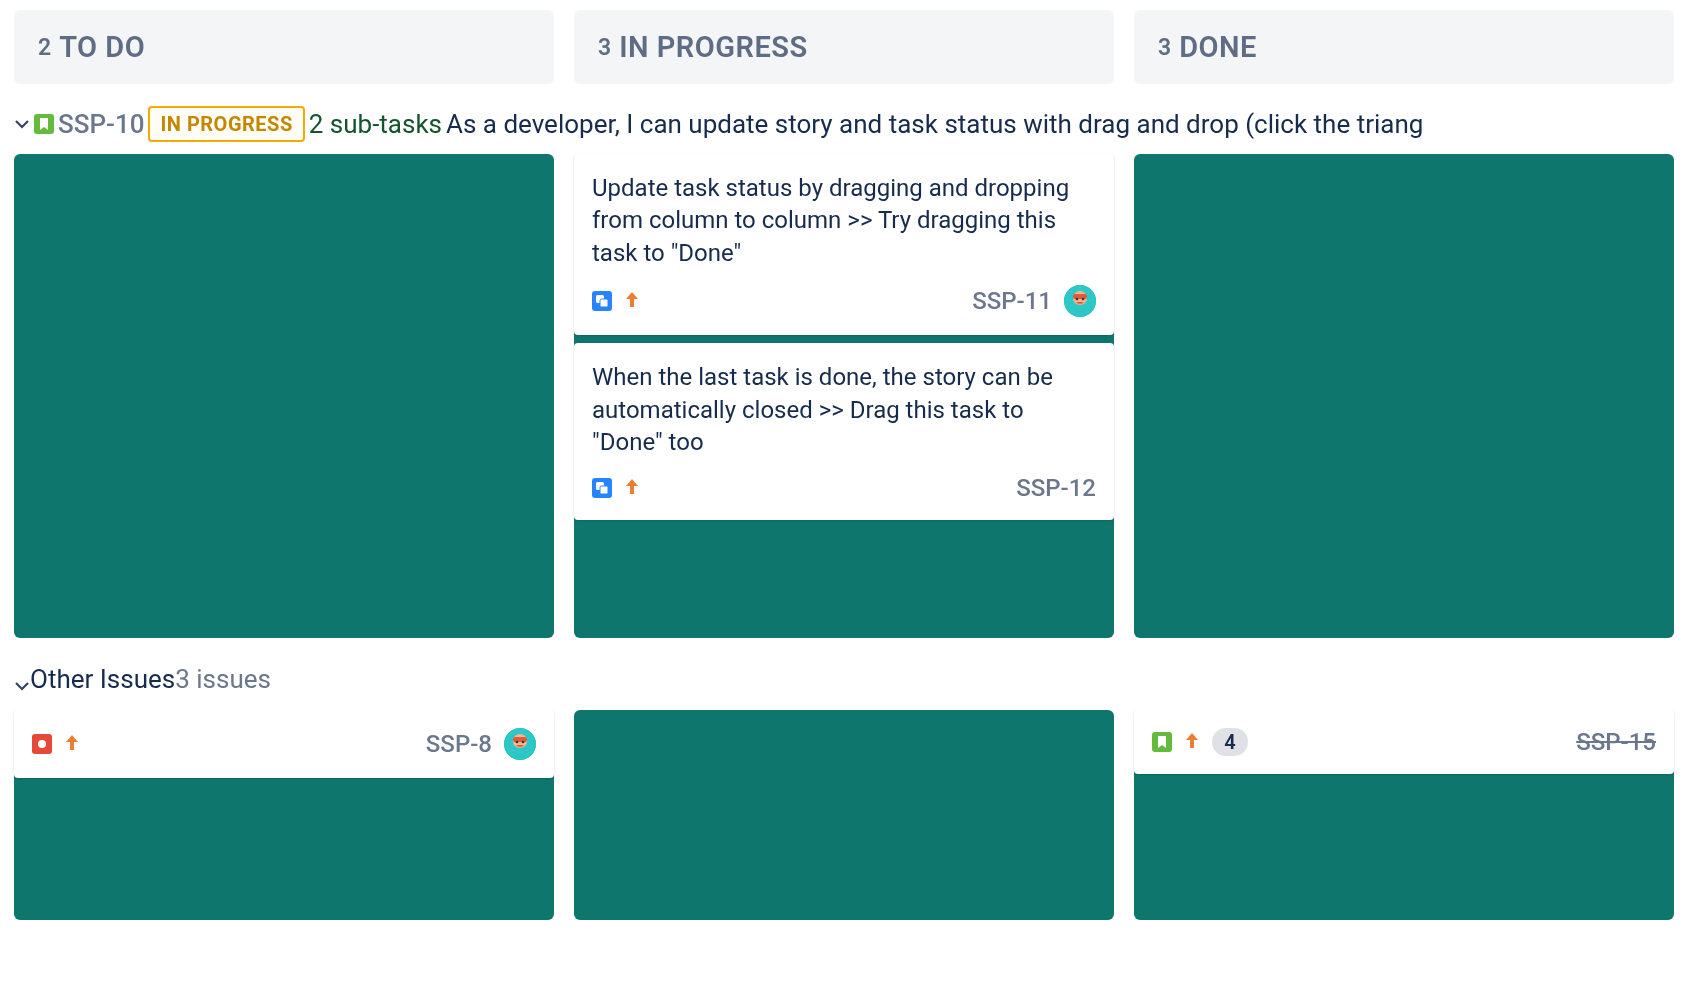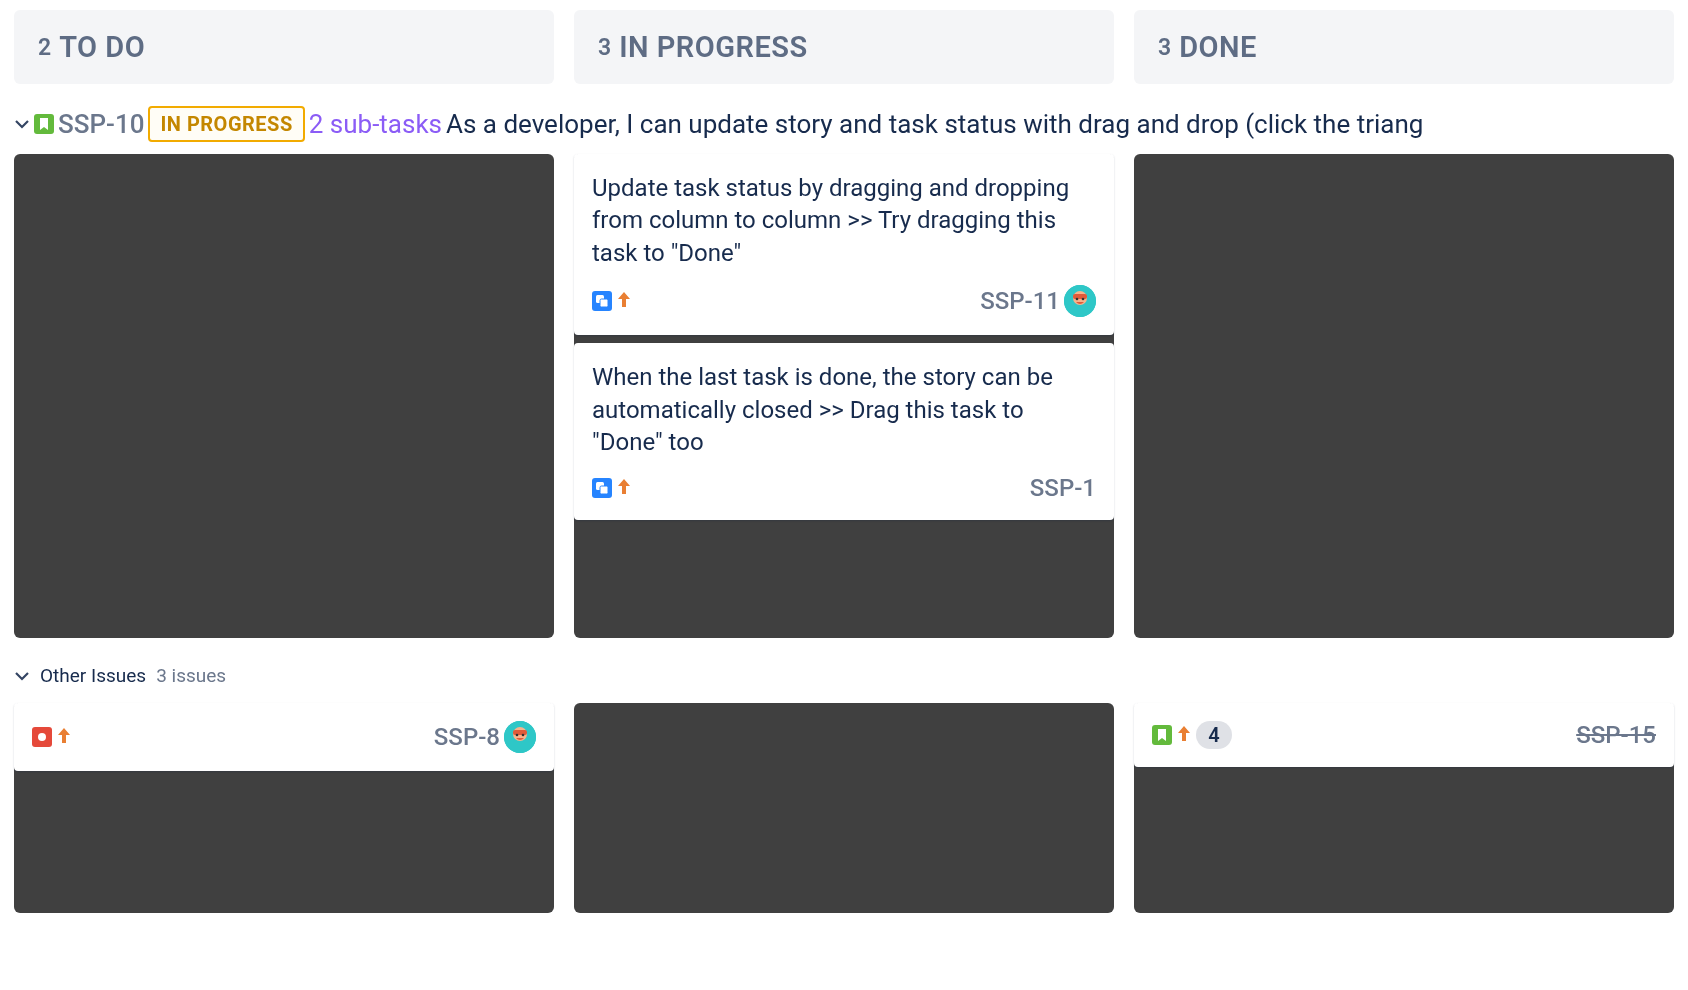--- a/index.html
+++ b/index.html
@@ -38,47 +38,47 @@
   .bug-icon { width:20px; height:20px; background:#E5493A; border-radius:3px;
     display:inline-flex; align-items:center; justify-content:center; flex:0 0 auto;}
   .subtask-icon { width:20px; height:20px; background:#2684FF; border-radius:3px;
     display:inline-flex; align-items:center; justify-content:center; flex:0 0 auto;}
   .issue-key { color:#6B778C; font-weight:500;}
   .status-lozenge {
     border:2px solid #F2AB00; color:#C48700; background:#FFFDF6;
     border-radius:4px; font-size:20px; font-weight:700; padding:4px 10px;
     letter-spacing:0.5px;
   }
-  .subtask-count { color:#8b5cf6;}
+  .subtask-count { color:#14532d;}
   .swimlane-summary { color:#172B4D; font-weight:400;text-align:center;}
 
   .swimlane-body { display:flex; gap:20px;}
-  .lane-col { width:540px; background:#404040; border-radius:6px;
+  .lane-col { width:540px; background:#0f766e; border-radius:6px;
     min-height:100px; display:flex; flex-direction:column; gap:8px;}
   .lane-col.empty { min-height:484px;}
   .card {
     background:#fff; border-radius:4px;
     box-shadow:0 1px 2px rgba(9,30,66,0.2);
     padding:18px;
     cursor:pointer;
   }
   .card-title { font-size:24px; color:#172B4D; line-height:1.35; margin-bottom:16px;}
-  .card-footer { display:flex; align-items:center; gap:4px;}
+  .card-footer { display:flex; align-items:center; gap:12px;}
   .spacer { flex:1;}
   .card-key { font-size:24px; color:#6B778C; font-weight:500;}
   .card-key.done { text-decoration:line-through;text-align:right;}
   .priority-arrow { color:#E97F33; font-size:20px;}
   .avatar { width:32px; height:32px; border-radius:50%; background:#2EC7C7;
     display:inline-flex; align-items:center; justify-content:center; flex:0 0 auto;}
   .pill { background:#DFE1E6; color:#172B4D; border-radius:14px;
     min-width:36px; height:28px; display:inline-flex; align-items:center;
     justify-content:center; font-size:20px; font-weight:600; padding:0 10px;}
 
-  .other-header { display:flex; align-items:center; gap:10px;
-    margin:26px 0 16px 0; font-size:19px;}
+  .other-header { display:flex; align-items:flex-end; 
+    margin:26px 0 16px 0; font-size:26px;}
   .other-title { color:#172B4D;}
   .other-count { color:#6B778C;}
 </style>
 </head>
 <body>
 
 <div class="board-row">
   <div class="col-head">
     <span class="col-count">2</span>
     <span class="col-title">TO DO</span>
@@ -152,21 +152,21 @@
               <rect x="1" y="1" width="8" height="8" rx="1.5" fill="#fff"></rect>
               <rect x="5" y="5" width="8" height="8" rx="1.5" fill="#fff" stroke="#2684FF" stroke-width="1"></rect>
             </svg>
         </span>
         <span class="priority-arrow">
           <svg width="16" height="18" viewBox="0 0 16 18">
               <path d="M8 2 L14 9 L10 9 L10 17 L6 17 L6 9 L2 9 Z" fill="#E97F33"></path>
             </svg>
         </span>
         <span class="spacer"></span>
-        <span class="card-key">SSP-1</span>
+        <span class="card-key">SSP-12</span>
       </div>
     </div>
   </div>
 
   <div class="lane-col empty"></div>
 </div>
 
 <div class="other-header">
   <span class="chevron">
     <svg width="16" height="16" viewBox="0 0 16 16">

